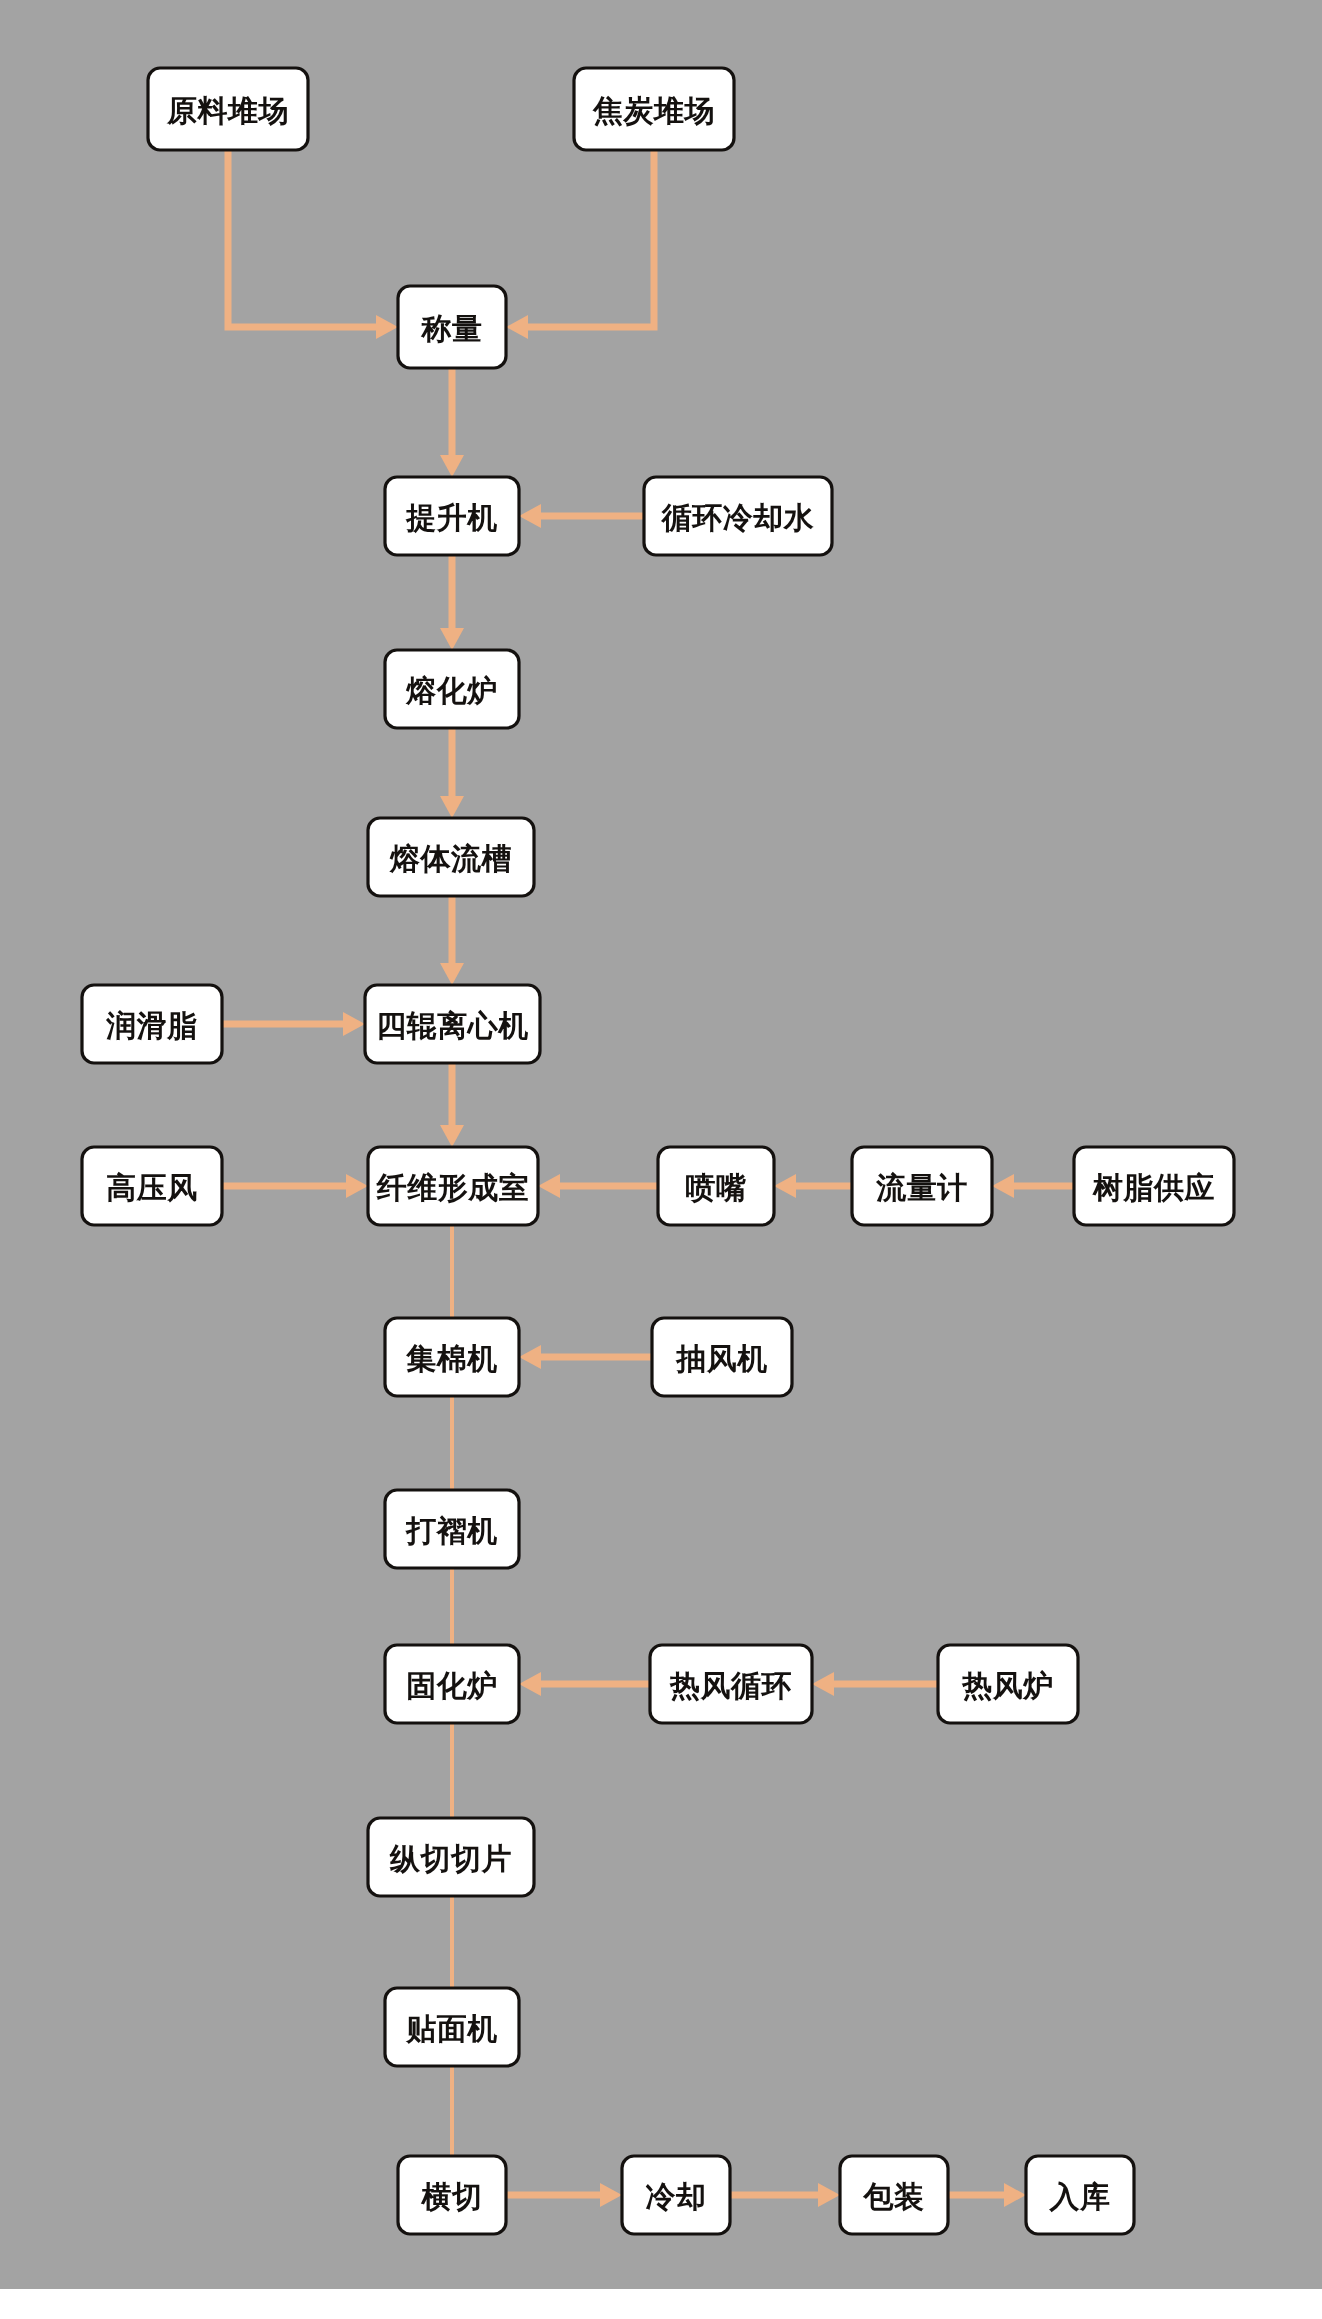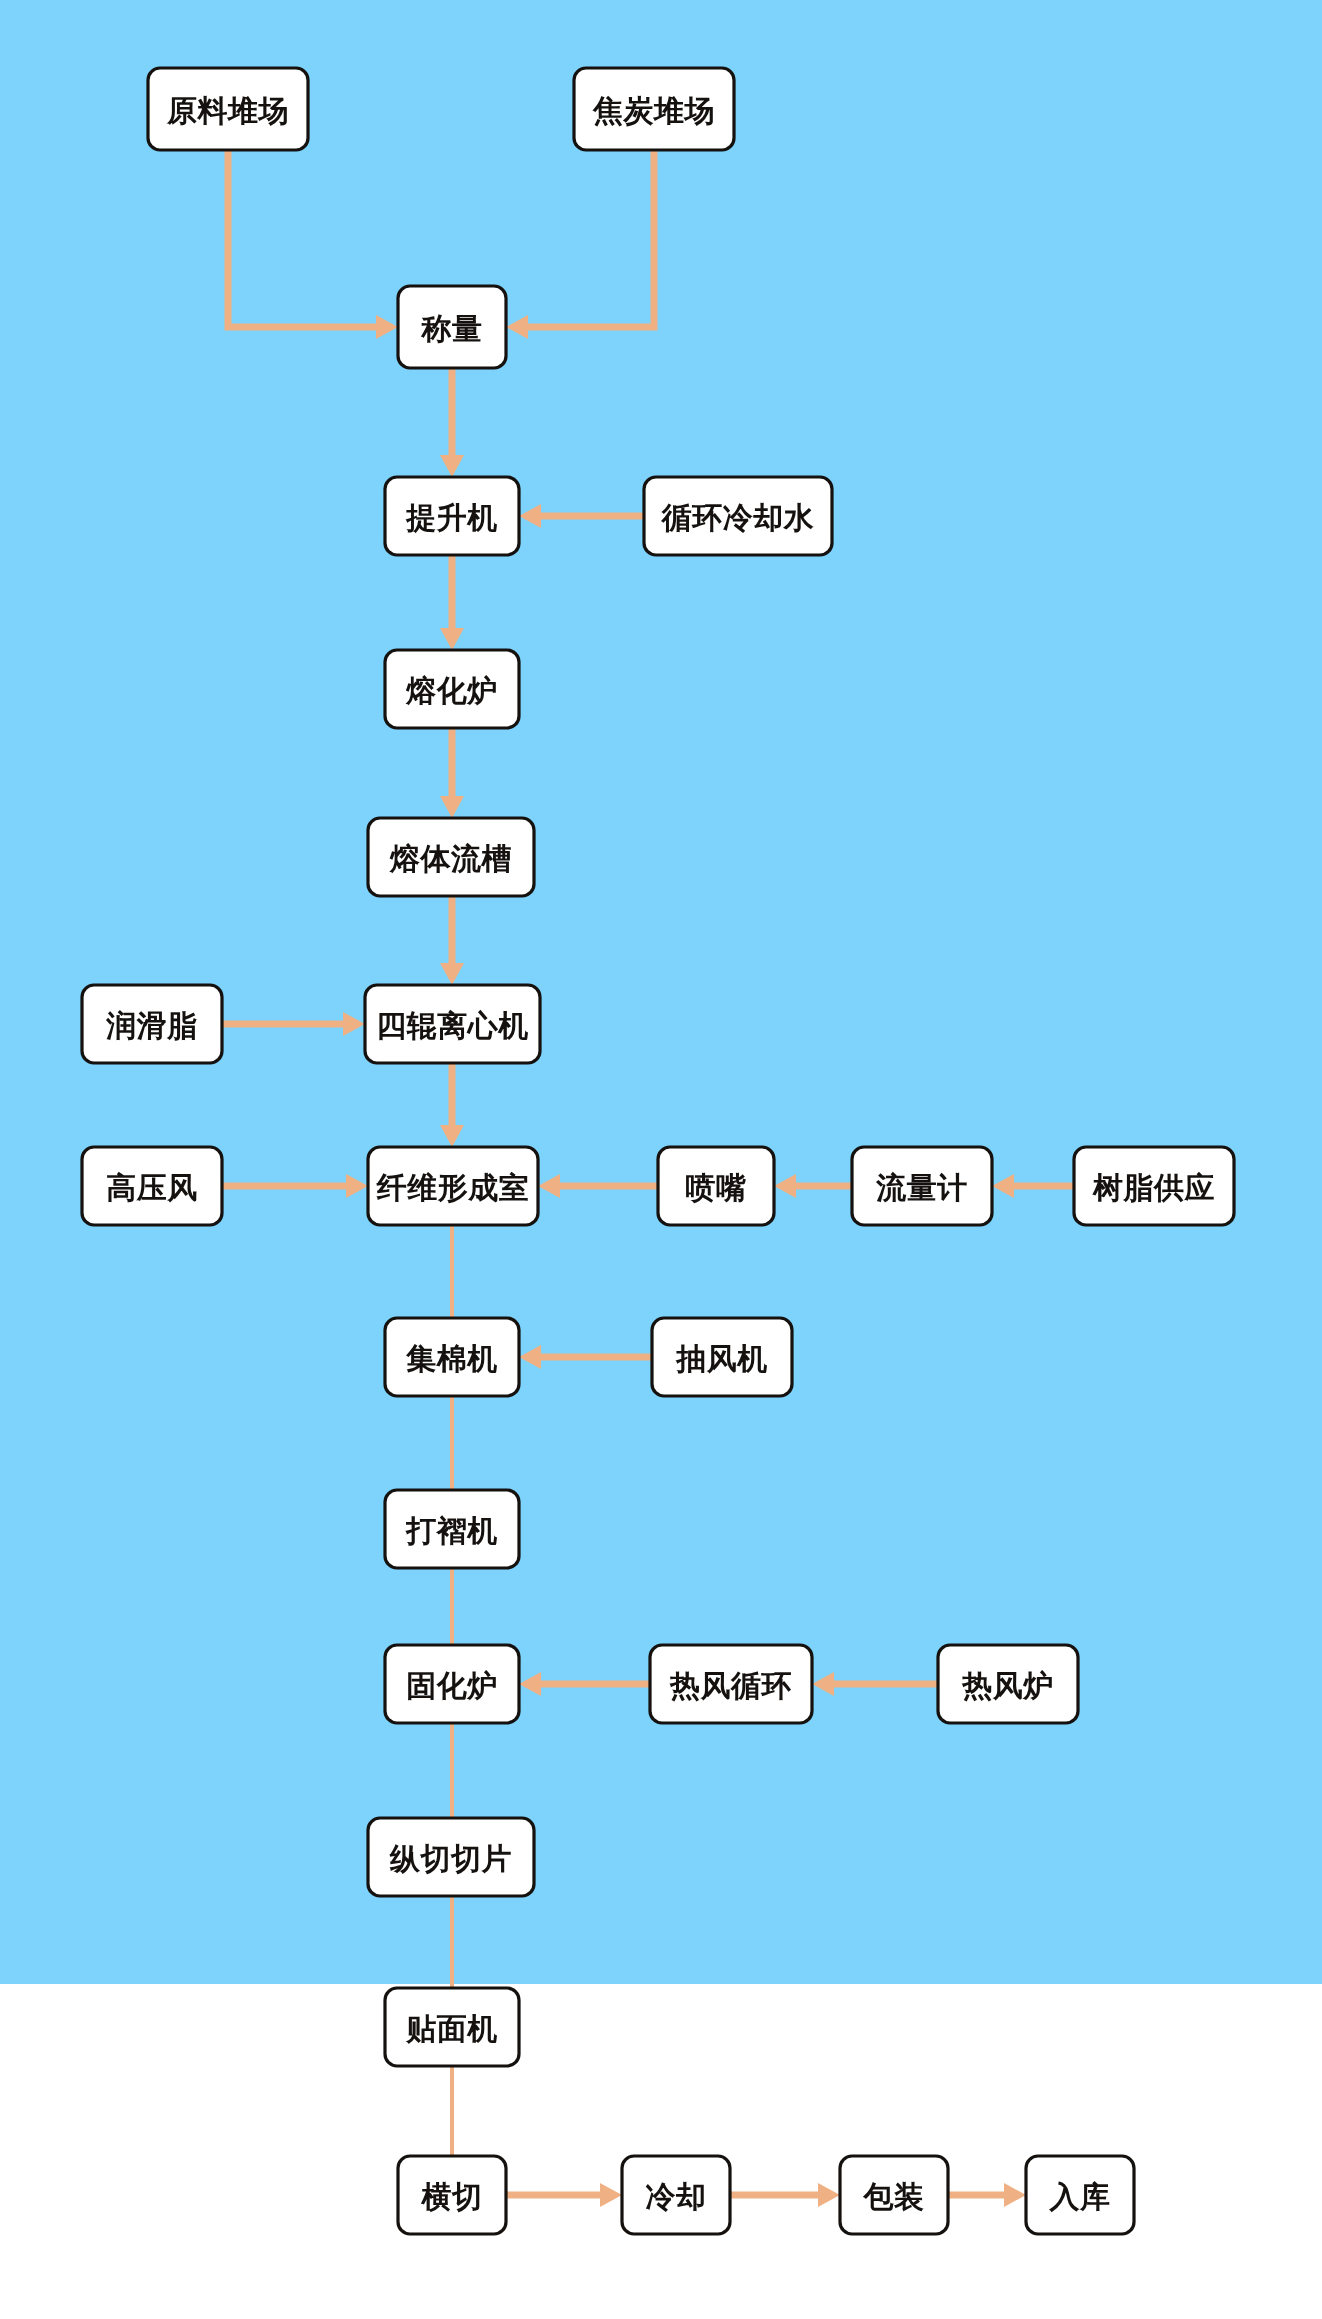--- a/index.html
+++ b/index.html
@@ -9,22 +9,22 @@
   }
   body {
     width: 1322px;
     height: 2319px;
     font-family: "Liberation Sans", "DejaVu Sans", sans-serif;
     overflow: hidden;
   }
   #diagram-root {
     position: relative;
     width: 1322px;
-    height: 1984px;
-    background: #7dd3fc;
+    height: 2289px;
+    background: #a3a3a3;
   }
   svg.flow-canvas {
     position: absolute;
     left: 0;
     top: 0;
     width: 1322px;
     height: 2319px;
     display: block;
   }
   .node-rect {

